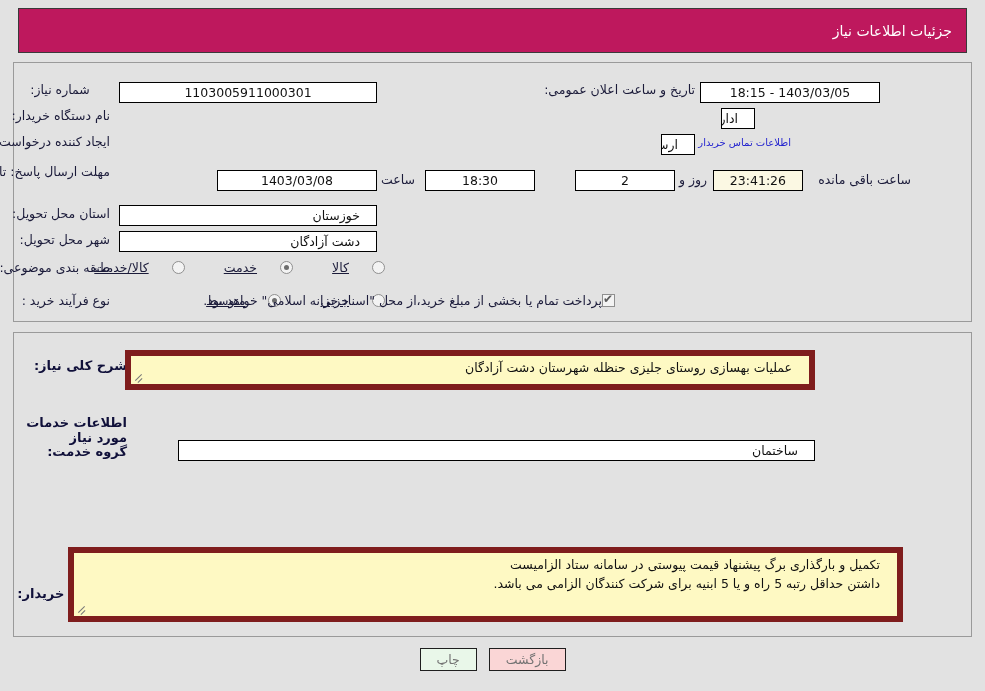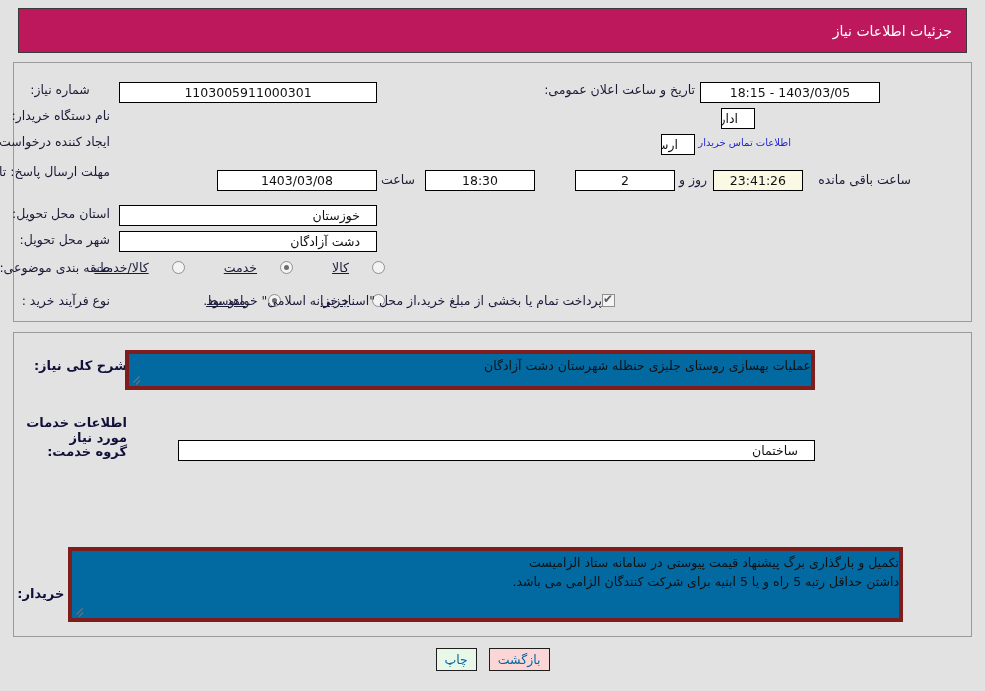--- a/index.html
+++ b/index.html
@@ -153,26 +153,26 @@
     content: "\2714";
     position: absolute;
     left: 0px; top: -3px;
     font-size: 12px;
     color: #5b5b5b;
     line-height: 14px;
   }
 
   
   .tabox {
-    background: #0369a1;
-    border: 4px solid #7f1d1d;
+    background: #fef9c3;
+    border: 6px solid #7f1d1d;
     box-sizing: border-box;
     font-size: 12.5px;
     color: #111;
-    padding: 2px 0 0 5px;
+    padding: 2px 17px 0 5px;
     position: relative;
     line-height: 19px;
     overflow: hidden;
   }
   .tabox .grip {
     position: absolute;
     left: 2px; bottom: 1px;
     width: 12px; height: 12px;
     pointer-events: none;
   }
@@ -227,24 +227,24 @@
     padding: 0 6px;
     text-align: center;
     font-size: 12px;
     white-space: nowrap;
   }
 
   
   .btn {
     border: 1px solid #1e1e1e;
     font-size: 12.5px;
-    color: #0369a1;
+    color: #737373;
     height: 23px;
     line-height: 21px;
-    padding: 0 8px;
+    padding: 0 16px;
     box-sizing: border-box;
     cursor: pointer;
     font-family: "DejaVu Sans", "Liberation Sans", sans-serif;
   }
   .btn-print  { background: #e9f7e9; }
   .btn-back   { background: #fad6d6; }
   .footer {
     position: absolute;
     top: 648px;
     left: 0; right: 0;

